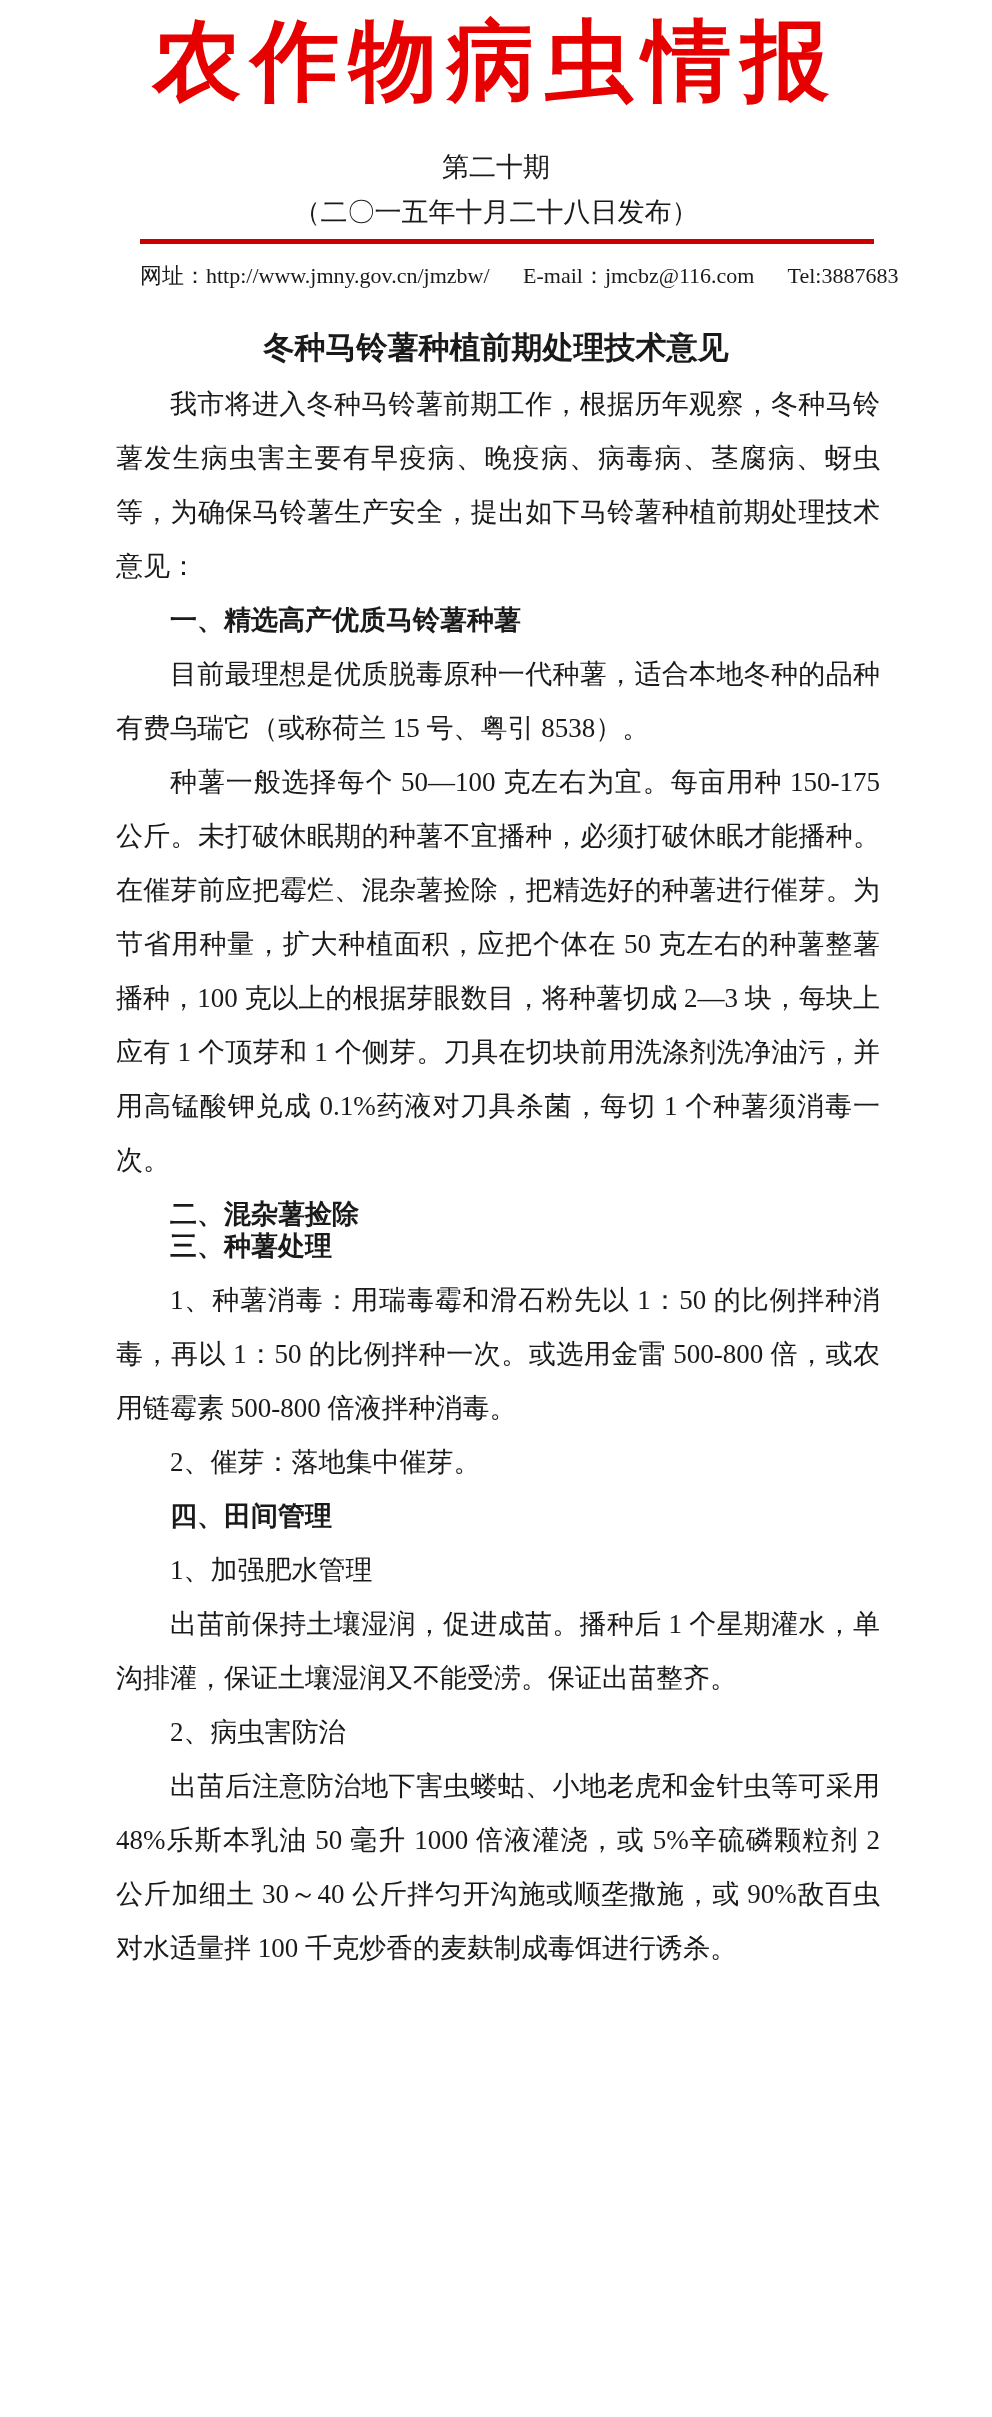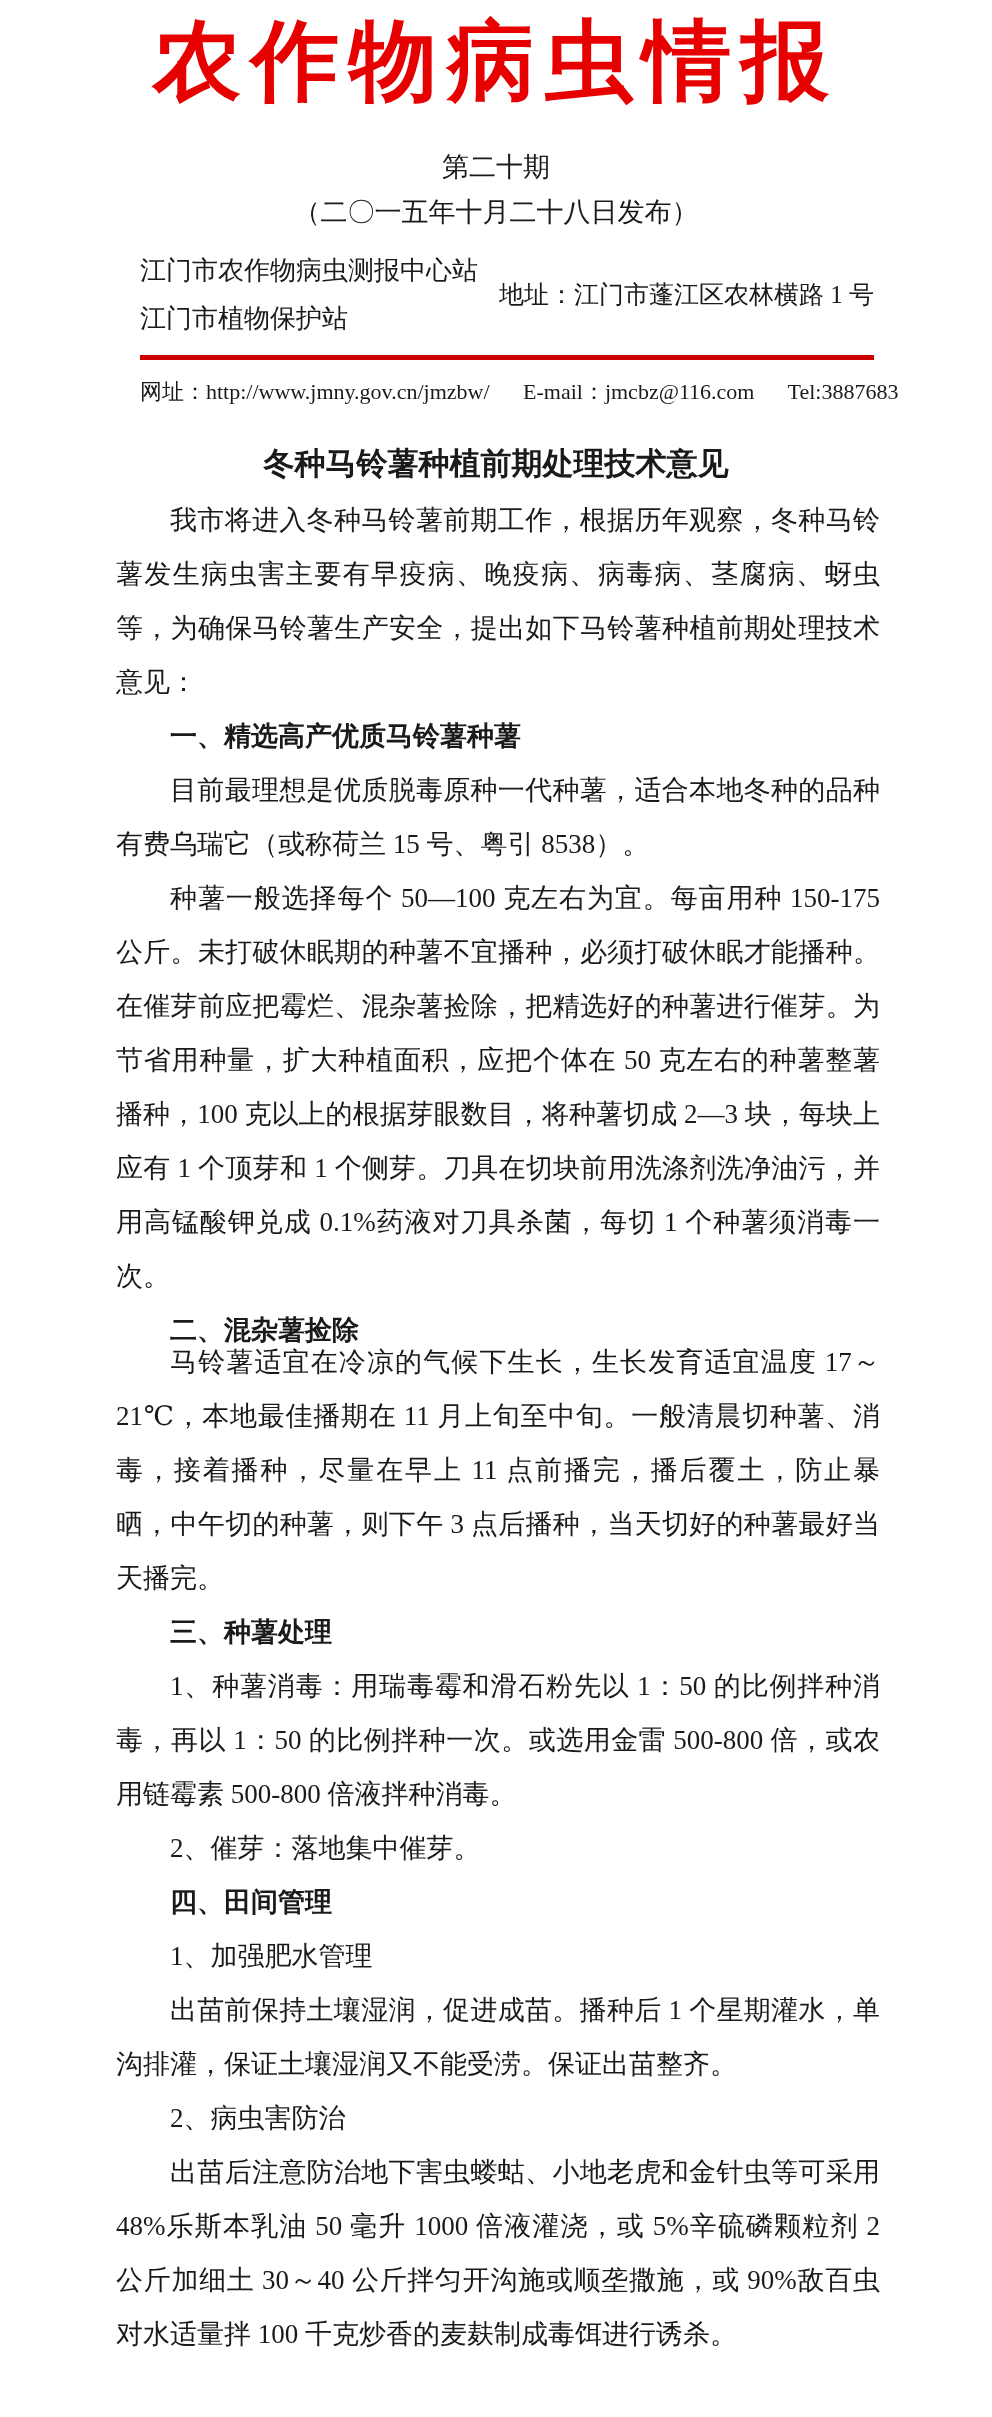--- a/index.html
+++ b/index.html
@@ -84,45 +84,37 @@
 </head>
 <body>
 
 <div class="page">
 
   <div class="masthead" style="color: rgb(230, 0, 0);">农作物病虫情报</div>
 
   <div class="issue-no">第二十期</div>
   <div class="issue-date">（二〇一五年十月二十八日发布）</div>
 
-  <div class="header-block">
-    <div class="orgs">
-      <div>江门市农作物病虫测报中心站</div>
-      <div>江门市植物保护站</div>
-    </div>
-    <div class="address">地址：江门市蓬江区农林横路 1 号</div>
-  </div>
 
   <div class="red-rule"></div>
 
   <div class="contact-line">
     <span class="seg">网址：http://www.jmny.gov.cn/jmzbw/</span>
     <span class="seg">E-mail：jmcbz@116.com</span>
     <span class="seg">Tel:3887683</span>
   </div>
 
   <h2 class="doc-title">冬种马铃薯种植前期处理技术意见</h2>
 
   <div class="doc-body" id="doc-body">
       <p>我市将进入冬种马铃薯前期工作，根据历年观察，冬种马铃薯发生病虫害主要有早疫病、晚疫病、病毒病、茎腐病、蚜虫等，为确保马铃薯生产安全，提出如下马铃薯种植前期处理技术意见：</p>
       <h3>一、精选高产优质马铃薯种薯</h3>
       <p>目前最理想是优质脱毒原种一代种薯，适合本地冬种的品种有费乌瑞它（或称荷兰 15 号、粤引 8538）。</p>
       <p>种薯一般选择每个 50—100 克左右为宜。每亩用种 150-175 公斤。未打破休眠期的种薯不宜播种，必须打破休眠才能播种。在催芽前应把霉烂、混杂薯捡除，把精选好的种薯进行催芽。为节省用种量，扩大种植面积，应把个体在 50 克左右的种薯整薯播种，100 克以上的根据芽眼数目，将种薯切成 2—3 块，每块上应有 1 个顶芽和 1 个侧芽。刀具在切块前用洗涤剂洗净油污，并用高锰酸钾兑成 0.1%药液对刀具杀菌，每切 1 个种薯须消毒一次。</p>
       <h3 class="tight">二、混杂薯捡除</h3>
-      <p>马铃薯适宜在冷凉的气候下生长，生长发育适宜温度 17～21℃，本地最佳播期在 11 月上旬至中旬。一般清晨切种薯、消毒，接着播种，尽量在早上 11 点前播完，播后覆土，防止暴晒，中午切的种薯，则下午 3 点后播种，当天切好的种薯最好当天播完。</p>
       <h3>三、种薯处理</h3>
       <p>1、种薯消毒：用瑞毒霉和滑石粉先以 1：50 的比例拌种消毒，再以 1：50 的比例拌种一次。或选用金雷 500-800 倍，或农用链霉素 500-800 倍液拌种消毒。</p>
       <p>2、催芽：落地集中催芽。</p>
       <h3>四、田间管理</h3>
       <p>1、加强肥水管理</p>
       <p>出苗前保持土壤湿润，促进成苗。播种后 1 个星期灌水，单沟排灌，保证土壤湿润又不能受涝。保证出苗整齐。</p>
       <p>2、病虫害防治</p>
       <p>出苗后注意防治地下害虫蝼蛄、小地老虎和金针虫等可采用 48%乐斯本乳油 50 毫升 1000 倍液灌浇，或 5%辛硫磷颗粒剂 2 公斤加细土 30～40 公斤拌匀开沟施或顺垄撒施，或 90%敌百虫对水适量拌 100 千克炒香的麦麸制成毒饵进行诱杀。</p>
     </div>
 

